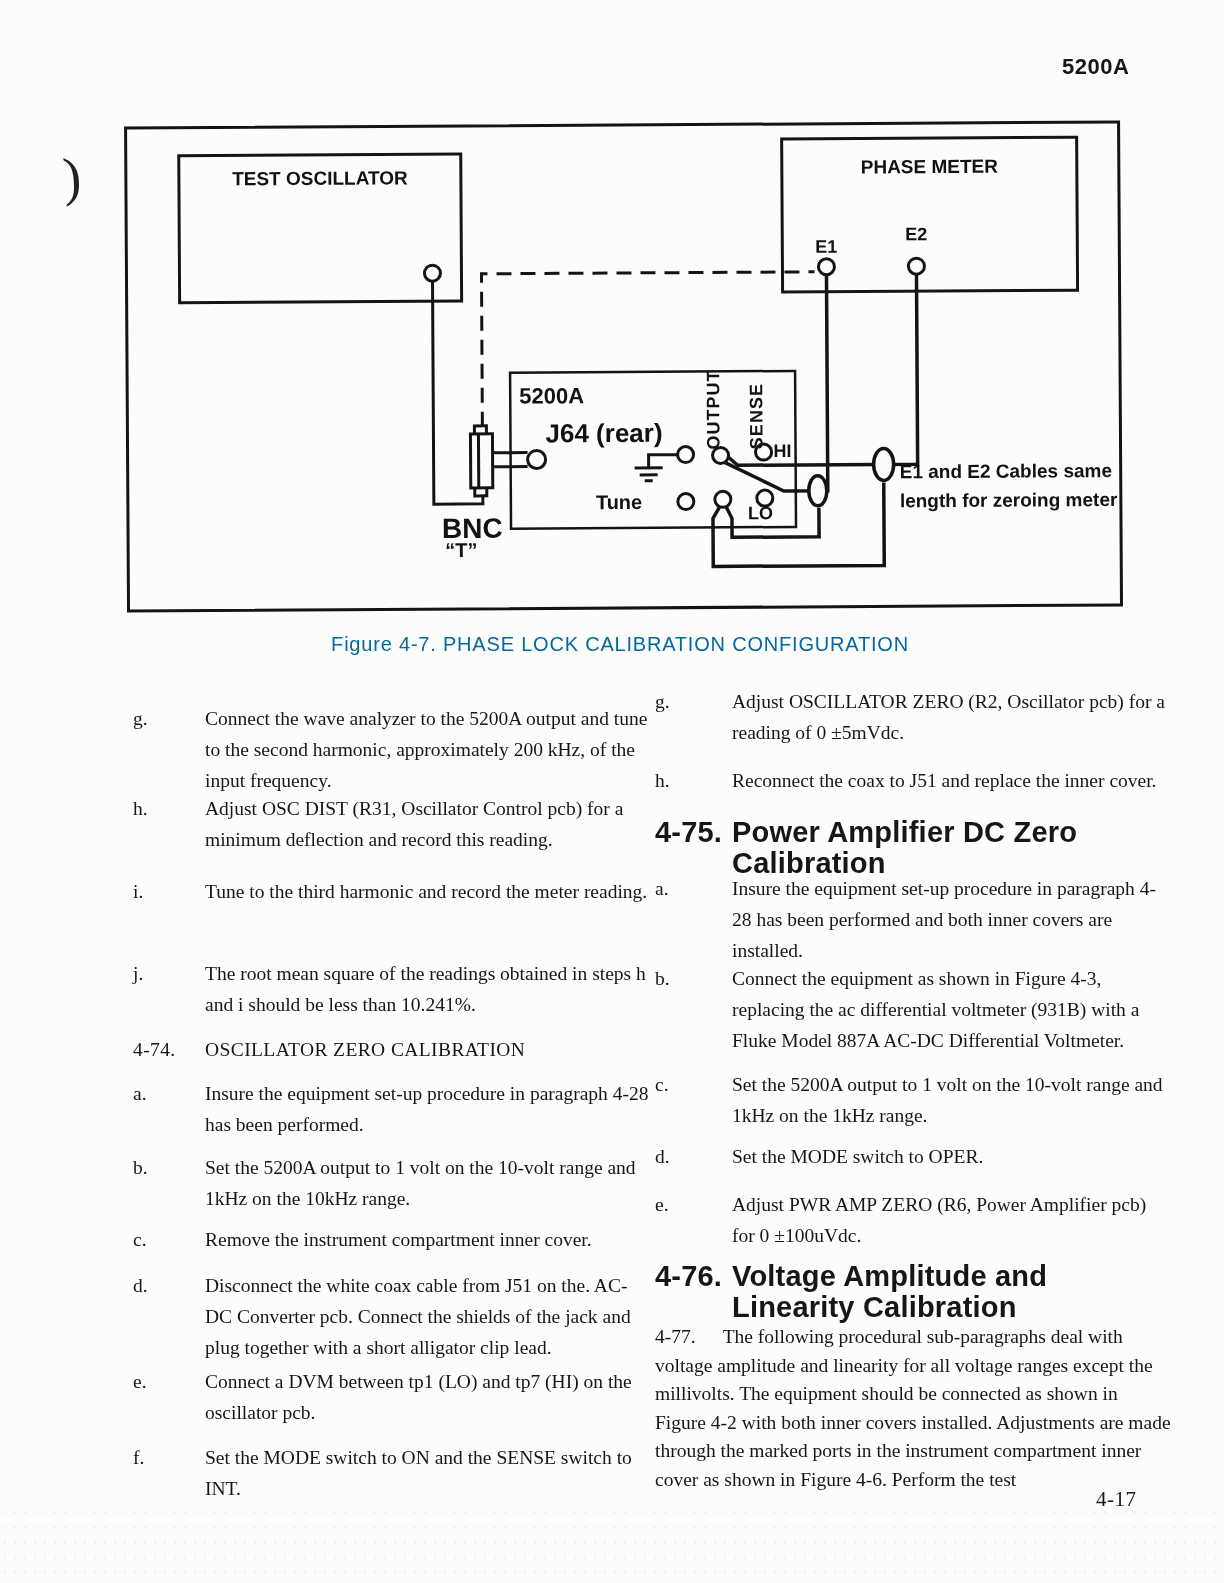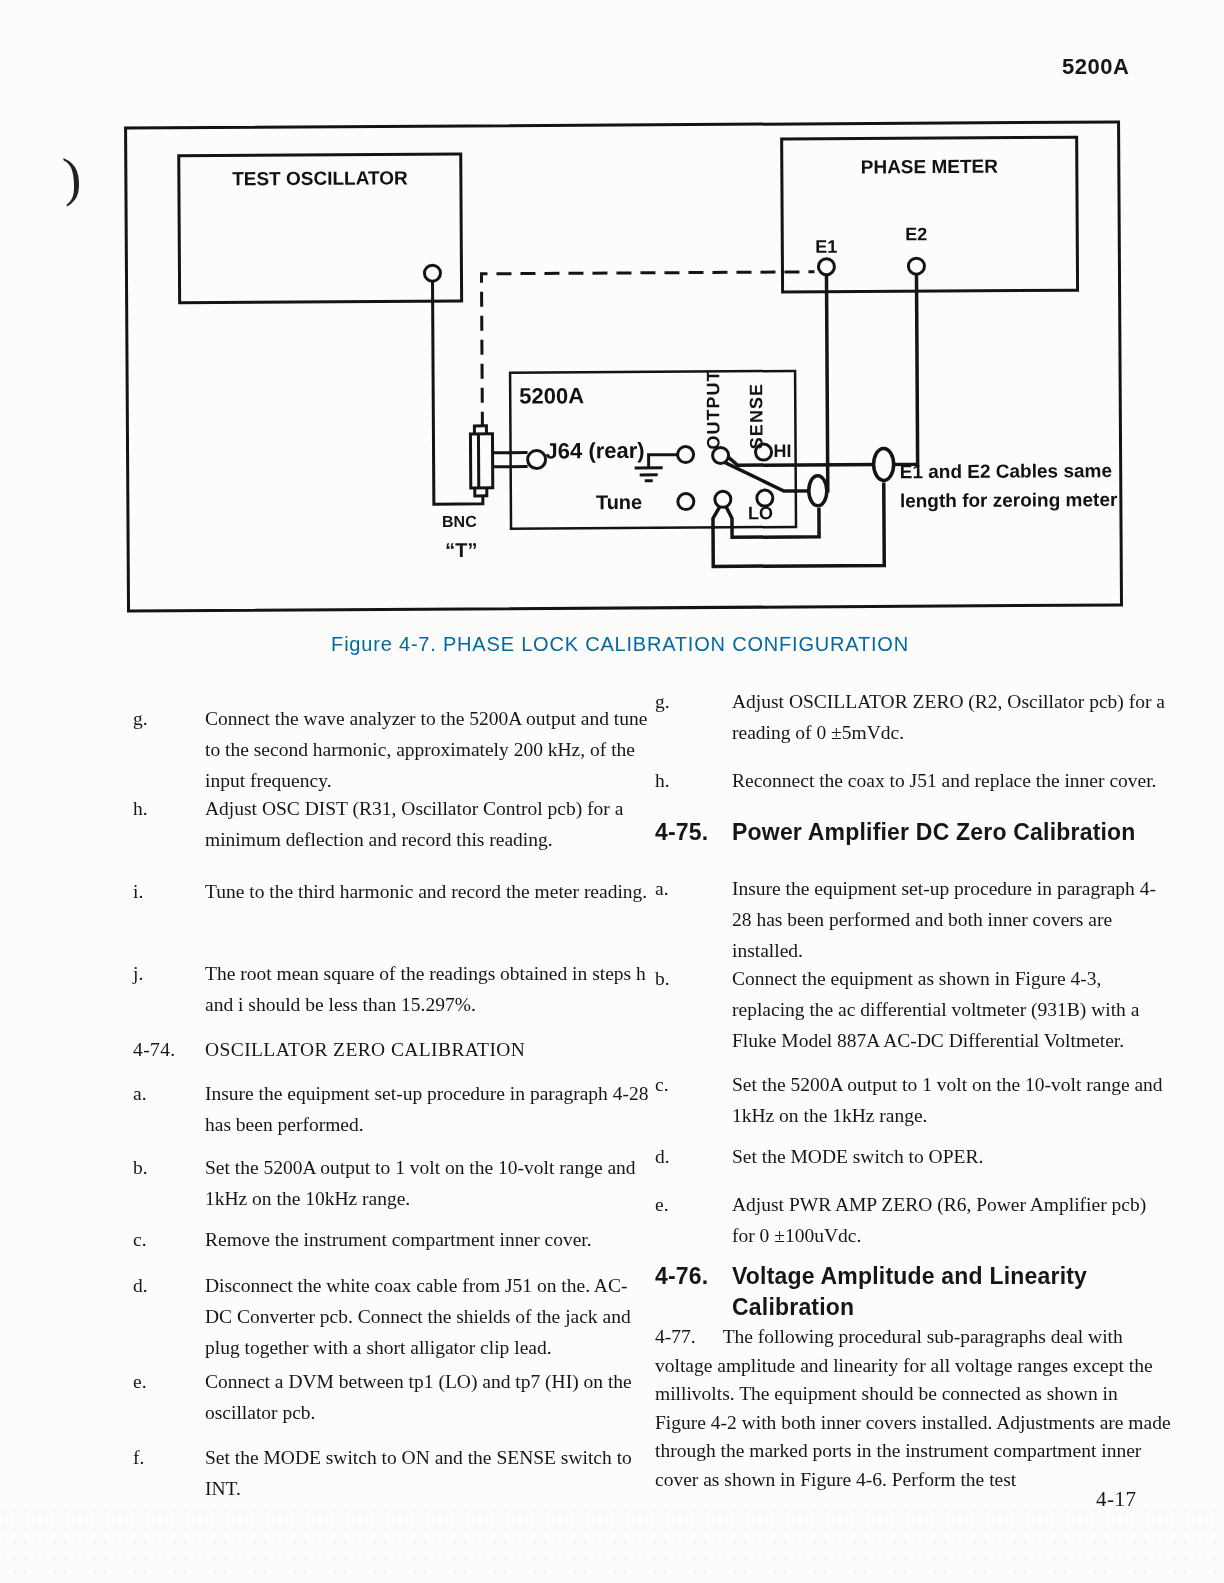--- a/index.html
+++ b/index.html
@@ -42,21 +42,21 @@
     font-family:"Liberation Sans",sans-serif;font-size:20px;letter-spacing:.8px;color:#0369a1;
   }
   
   .item{position:absolute;font-size:19.5px;line-height:31px;}
   .col-l{left:133px;width:516px;}
   .col-r{left:655px;width:516px;}
   .item .lbl{position:absolute;left:0;top:0;}
   .col-l .txt{display:block;padding-left:72px;}
   .col-r .txt{display:block;padding-left:77px;font-family:Liberation Serif, serif;}
   .h-sans .lbl,.h-sans .txt{
-    font-family:"Liberation Sans",sans-serif;font-weight:bold;font-size:23px;letter-spacing:.2px;
+    font-family:"Liberation Sans",sans-serif;font-weight:bold;font-size:29px;letter-spacing:.2px;
   }
   .nowrap .txt{white-space:nowrap;}
   .para{
     position:absolute;left:655px;width:517px;margin:0;
     font-size:19.5px;line-height:28.5px;
   }
   .para .plabel{margin-right:27px;margin-top:20px;}
 </style>
 </head>
 <body>
@@ -123,27 +123,27 @@
           <circle cx="764" cy="499" r="8"></circle>
         </g>
       </g>
     </svg>
 
     <div class="flabel fl-center" style="left:180px;top:166px;width:282px;font-size:19px;">TEST OSCILLATOR</div>
     <div class="flabel fl-center" style="left:783px;top:158px;width:295px;font-size:19px;">PHASE METER</div>
     <div class="flabel fl-center" style="left:805px;top:226px;width:44px;font-size:18px;margin-top:12px;">E1</div>
     <div class="flabel fl-center" style="left:895px;top:226px;width:44px;font-size:18px;">E2</div>
     <div class="flabel" style="left:519px;top:383px;font-size:22px;">5200A</div>
-    <div class="flabel" style="left:545px;top:418px;font-size:22px;margin-top:20px;">J64 (rear)</div>
+    <div class="flabel" style="left:545px;top:418px;font-size:26px;">J64 (rear)</div>
     <div class="flabel" style="left:595px;top:491px;font-size:20px;">Tune</div>
     <div class="flabel vlabel" style="left:703px;top:358px;height:92px;font-size:18px;">OUTPUT</div>
     <div class="flabel vlabel" style="left:746px;top:378px;height:72px;font-size:18px;">SENSE</div>
     <div class="flabel" style="left:773px;top:442px;font-size:18px;">HI</div>
     <div class="flabel" style="left:747px;top:504px;font-size:18px;">LO</div>
-    <div class="flabel" style="left:441px;top:512px;font-size:16px;">BNC</div>
+    <div class="flabel" style="left:441px;top:512px;font-size:28px;">BNC</div>
     <div class="flabel" style="left:444px;top:538px;font-size:20px;">“T”</div>
     <div class="flabel" style="left:899px;top:463px;font-size:19px;">E1 and E2 Cables same</div>
     <div class="flabel" style="left:899px;top:492px;font-size:19px;">length for zeroing meter</div>
   </div>
 
   <div class="caption">Figure 4-7.  PHASE LOCK CALIBRATION CONFIGURATION</div>
 
   <div class="item col-l" style="top:703px">
     <span class="lbl">g.</span>
     <span class="txt">Connect the wave analyzer to the 5200A output and tune to the second harmonic, approximately 200 kHz, of the input frequency.</span>
@@ -151,21 +151,21 @@
   <div class="item col-l" style="top:793px">
     <span class="lbl">h.</span>
     <span class="txt">Adjust OSC DIST (R31, Oscillator Control pcb) for a minimum deflection and record this reading.</span>
   </div>
   <div class="item col-l" style="top:876px">
     <span class="lbl">i.</span>
     <span class="txt">Tune to the third harmonic and record the meter reading.</span>
   </div>
   <div class="item col-l" style="top:958px">
     <span class="lbl">j.</span>
-    <span class="txt">The root mean square of the readings obtained in steps h and i should be less than 15.297%.</span>
+    <span class="txt">The root mean square of the readings obtained in steps h and i should be less than 10.241%.</span>
   </div>
   <div class="item col-l" style="top:1034px;letter-spacing:.4px;">
     <span class="lbl">4-74.</span>
     <span class="txt">OSCILLATOR ZERO CALIBRATION</span>
   </div>
   <div class="item col-l" style="top:1078px">
     <span class="lbl">a.</span>
     <span class="txt">Insure the equipment set-up procedure in paragraph 4-28 has been performed.</span>
   </div>
   <div class="item col-l" style="top:1152px">

